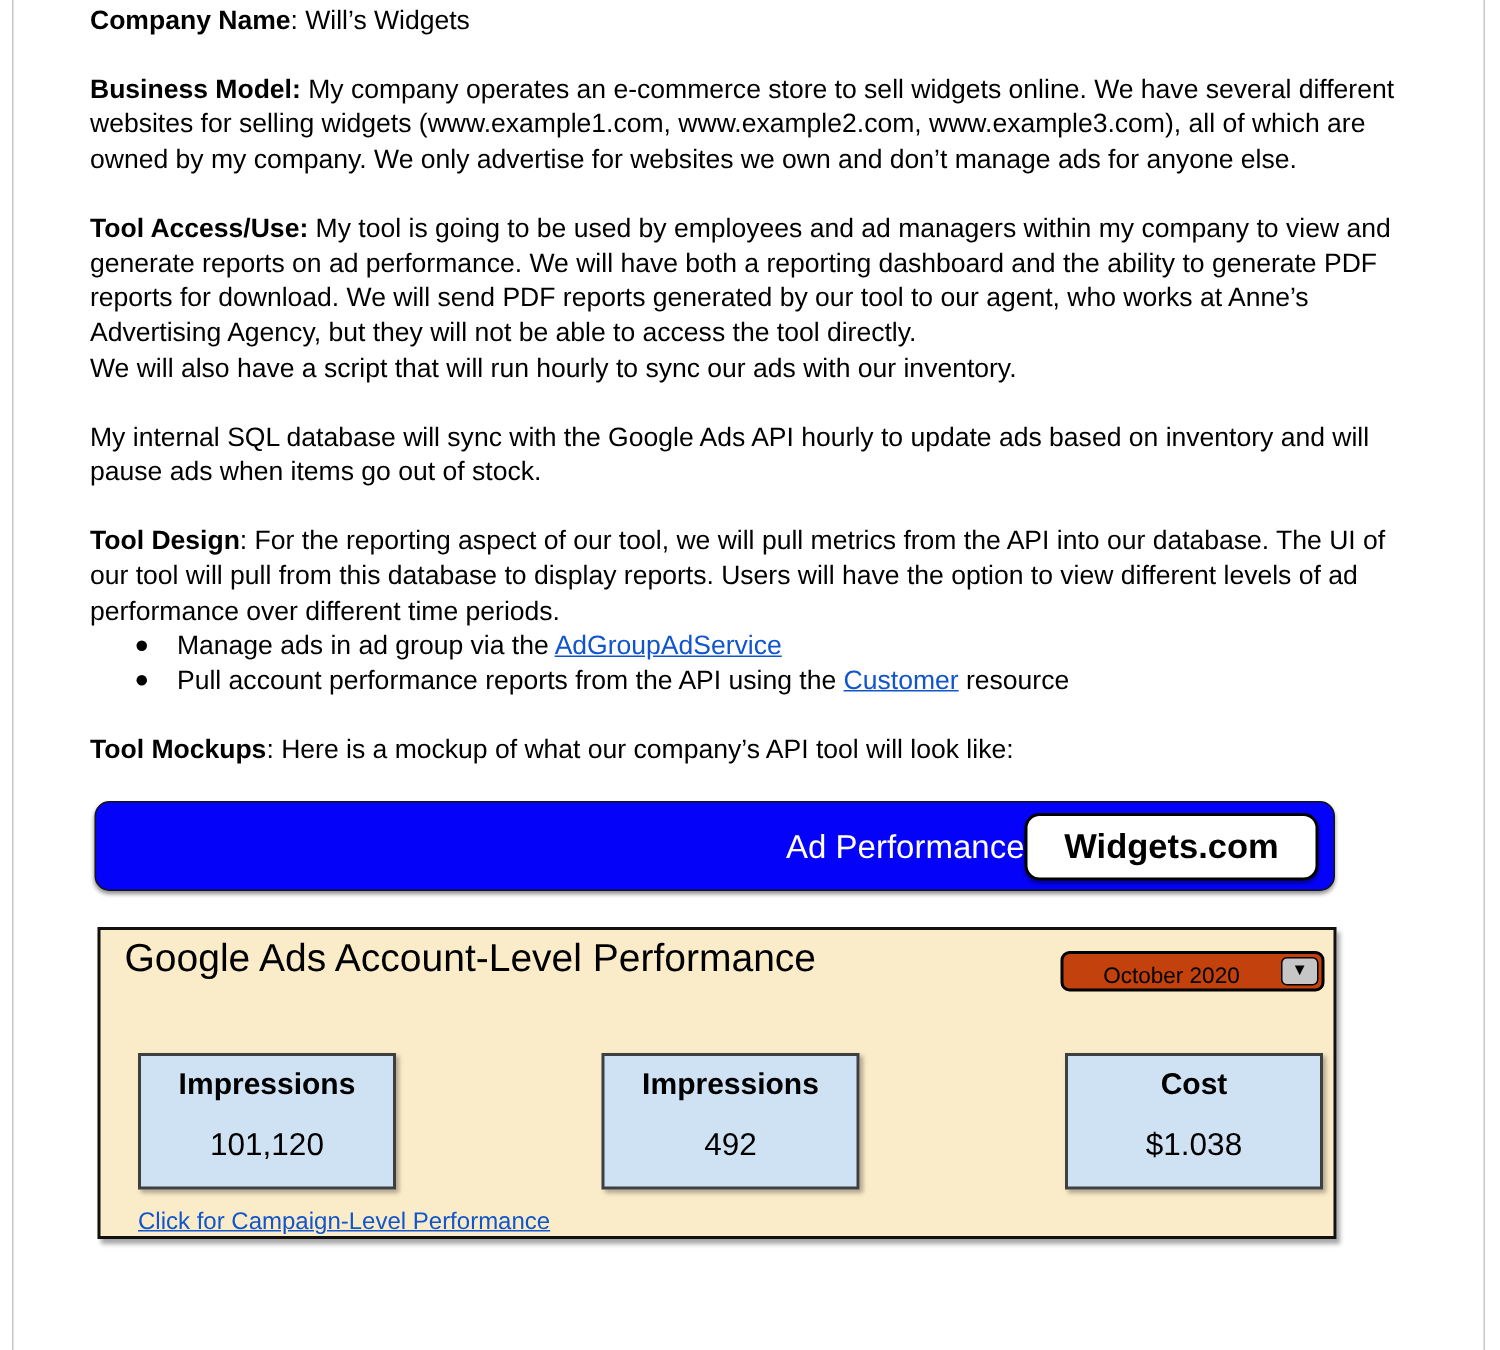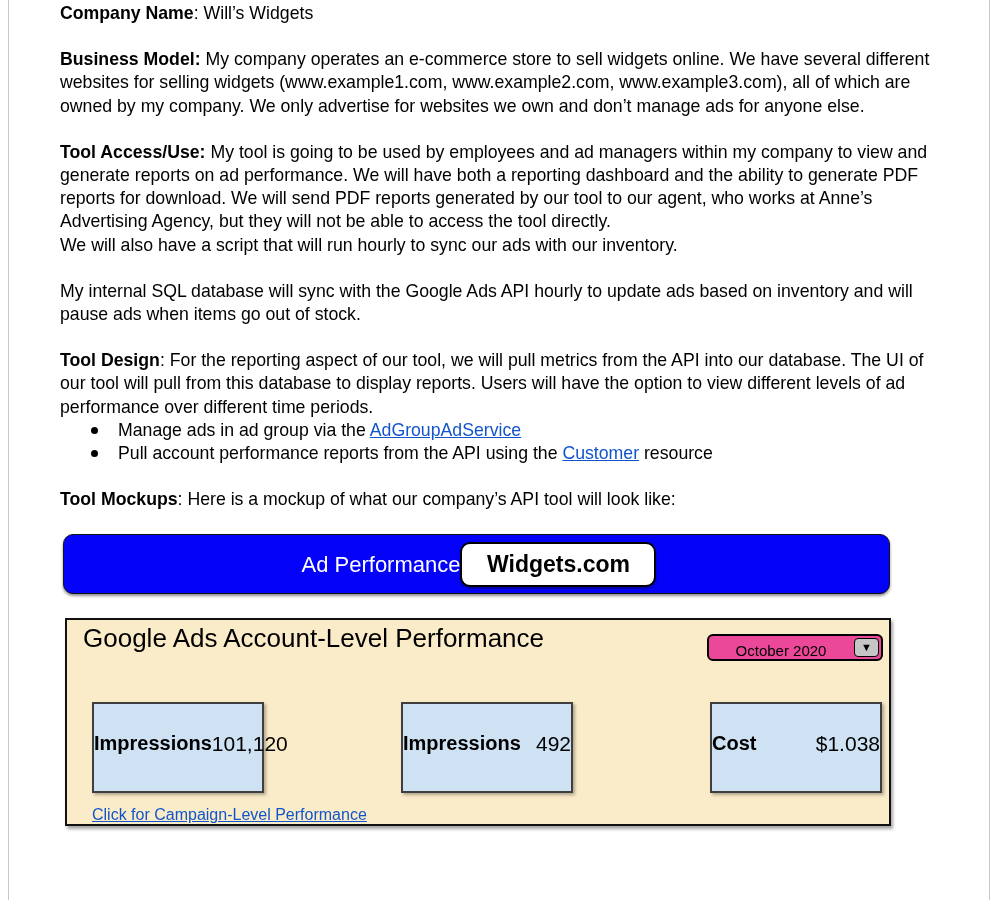--- a/index.html
+++ b/index.html
@@ -54,21 +54,21 @@
     margin: 23px 0 0 3px;
     width: 827px;
     height: 60px;
     box-sizing: border-box;
     background: #0502fa;
     border: 1px solid #141414;
     border-radius: 10px;
     box-shadow: 0 2px 3px rgba(0,0,0,0.45);
     display: flex;
     align-items: center;
-    justify-content: center;
+    justify-content: flex-end;
     padding: 0 10px 0 15px;
   }
   .bar-title { color: #ffffff; font-size: 22px; }
   .site-btn {
     width: 196px;
     height: 45px;
     box-sizing: border-box;
     background: #ffffff;
     border: 2px solid #000;
     border-radius: 10px;
@@ -98,21 +98,21 @@
     top: 7px;
     font-size: 26px;
   }
   .dropdown {
     position: absolute;
     right: 6px;
     top: 14px;
     width: 176px;
     height: 27px;
     box-sizing: border-box;
-    background: #ec4899;
+    background: #c2410c;
     border: 2px solid #000;
     border-radius: 6px;
     cursor: pointer;
   }
   .dropdown-value {
     position: absolute;
     left: 0;
     right: 28px;
     top: 3px;
     text-align: center;
@@ -143,21 +143,21 @@
     justify-content: space-between;
   }
   .card {
     width: 172px;
     height: 91px;
     box-sizing: border-box;
     background: #cfe2f3;
     border: 2px solid #3f3f3f;
     box-shadow: 2px 2px 3px rgba(0,0,0,0.3);
     display: flex;
-    flex-direction: row;
+    flex-direction: column;
     justify-content: space-between;
     align-items: center;
     padding: 8px 0 16px;
   }
   .card-label { font-weight: bold; font-size: 20px; }
   .card-value { font-size: 21px; }
   .campaign-link {
     position: absolute;
     left: 25px;
     top: 183px;

